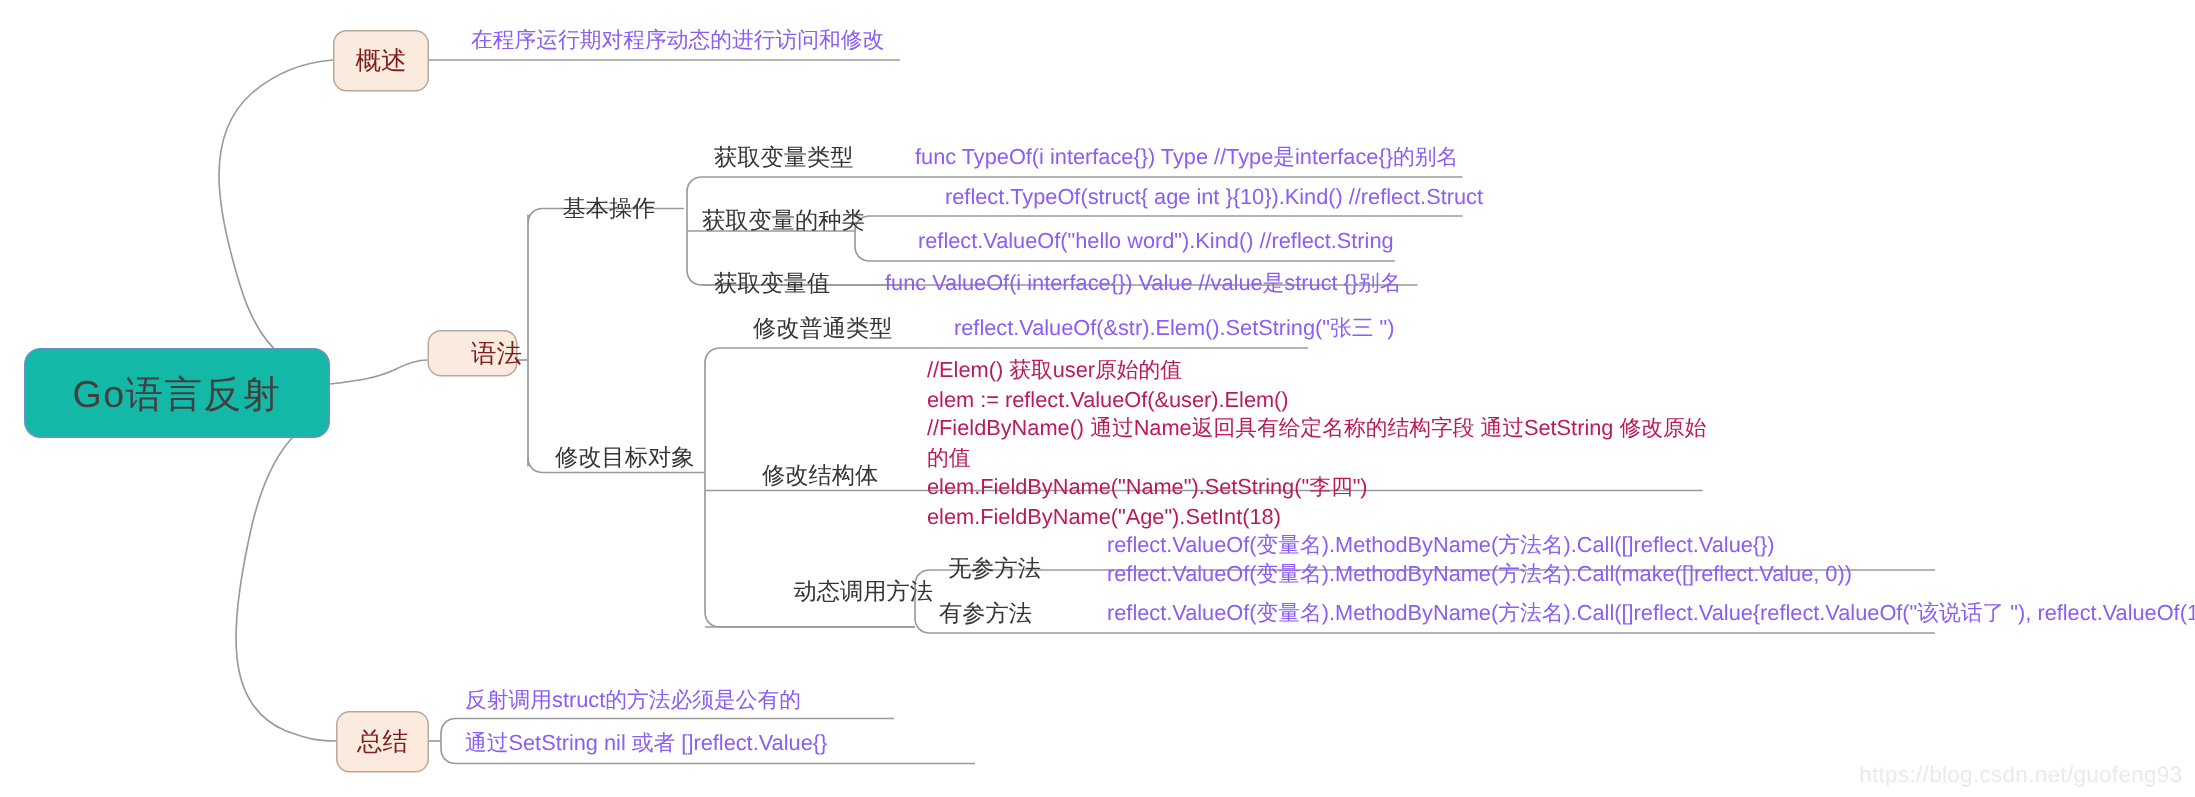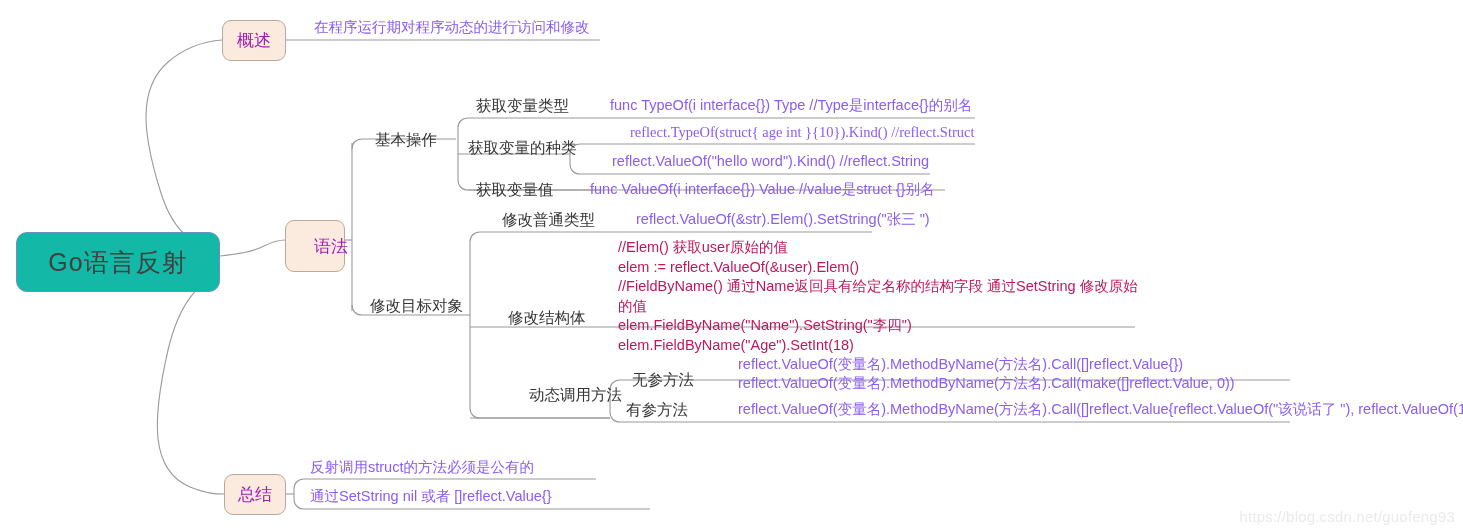--- a/index.html
+++ b/index.html
@@ -35,21 +35,21 @@
     background: #14b8a6;
     border: 1px solid #6d8fc4;
     border-radius: 11px;
     color: #404040;
     font-size: 25px;
     letter-spacing: 1px;
   }
   .node-topic {
     background: #fbeade;
     border: 1px solid #b9a99c;
-    color: #a21caf;
+    color: #7f1d1d;
     font-size: 17px;
   }
   .lbl {
     position: absolute;
     white-space: nowrap;
     font-size: 15px;
     color: #353535;
     line-height: 1.15;
   }
   .lbl-cn { font-size: 15.5px; }
@@ -122,37 +122,37 @@
 </svg>
 
 <div class="node node-root" style="left:16px; top:232px; width:204px; height:60px;">
   <span>Go语言反射</span>
 </div>
 
 <div class="node node-topic" style="left:222px; top:20px; width:64px; height:41px;">
   <span>概述</span>
 </div>
 
-<div class="node node-topic" style="left:285px; top:220px; width:60px; height:52px;padding-left:32px;">
+<div class="node node-topic" style="left:285px; top:220px; width:60px; height:31px;padding-left:32px;">
   <span>语法</span>
 </div>
 
 <div class="node node-topic" style="left:224px; top:474px; width:62px; height:41px;">
   <span>总结</span>
 </div>
 
 <div class="leaf" style="left:314px; top:19px;">在程序运行期对程序动态的进行访问和修改</div>
 
 <div class="lbl lbl-cn" style="left:375px; top:131px;">基本操作</div>
 
 <div class="lbl lbl-cn" style="left:476px; top:97px;">获取变量类型</div>
 <div class="leaf" style="left:610px; top:97px;">func TypeOf(i interface{}) Type   //Type是interface{}的别名</div>
 
 <div class="lbl lbl-cn" style="left:468px; top:139px;">获取变量的种类</div>
-<div class="leaf" style="left:630px; top:124px;font-family:Liberation Serif, serif;">reflect.TypeOf(struct{ age int }{10}).Kind()  //reflect.Struct</div>
+<div class="leaf" style="left:630px; top:124px;">reflect.TypeOf(struct{ age int }{10}).Kind()  //reflect.Struct</div>
 <div class="leaf" style="left:612px; top:153px;">reflect.ValueOf("hello word").Kind()  //reflect.String</div>
 
 <div class="lbl lbl-cn" style="left:476px; top:181px;">获取变量值</div>
 <div class="leaf" style="left:590px; top:181px;">func ValueOf(i interface{}) Value   //value是struct {}别名</div>
 
 <div class="lbl lbl-cn" style="left:370px; top:297px;">修改目标对象</div>
 
 <div class="lbl lbl-cn" style="left:502px; top:211px;">修改普通类型</div>
 <div class="leaf" style="left:636px; top:211px;">reflect.ValueOf(&amp;str).Elem().SetString("张三 ")</div>
 

